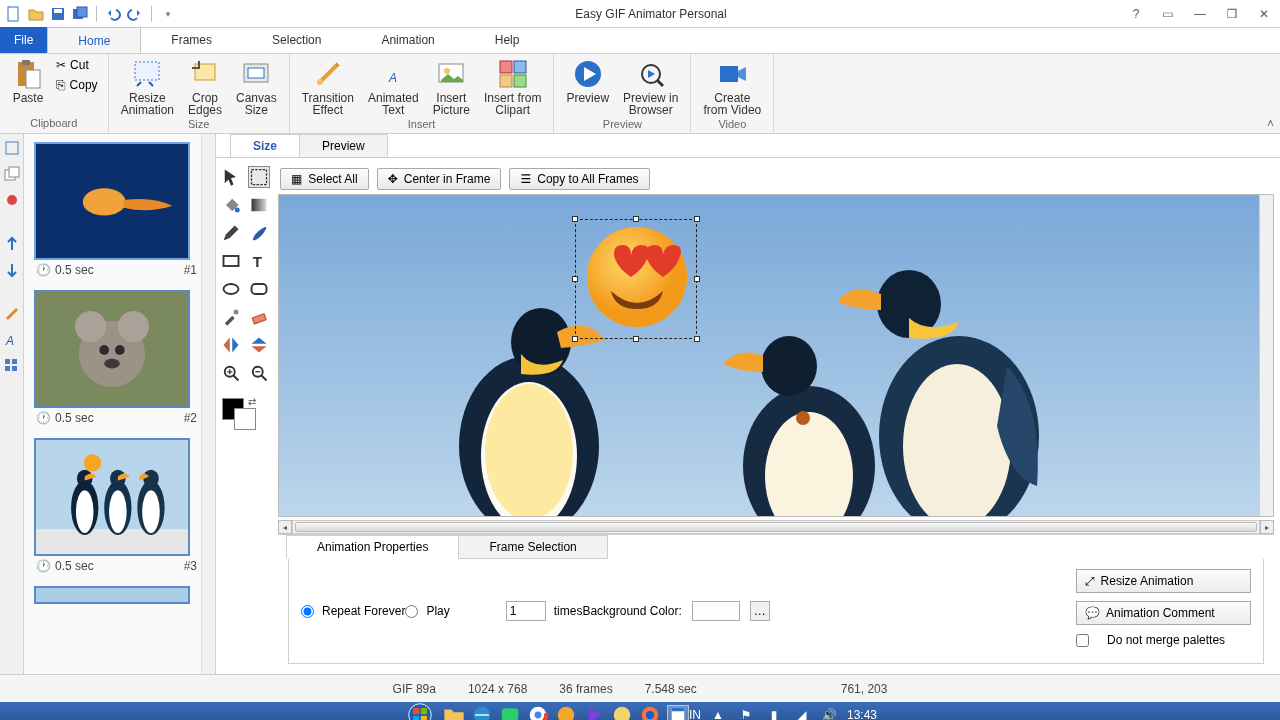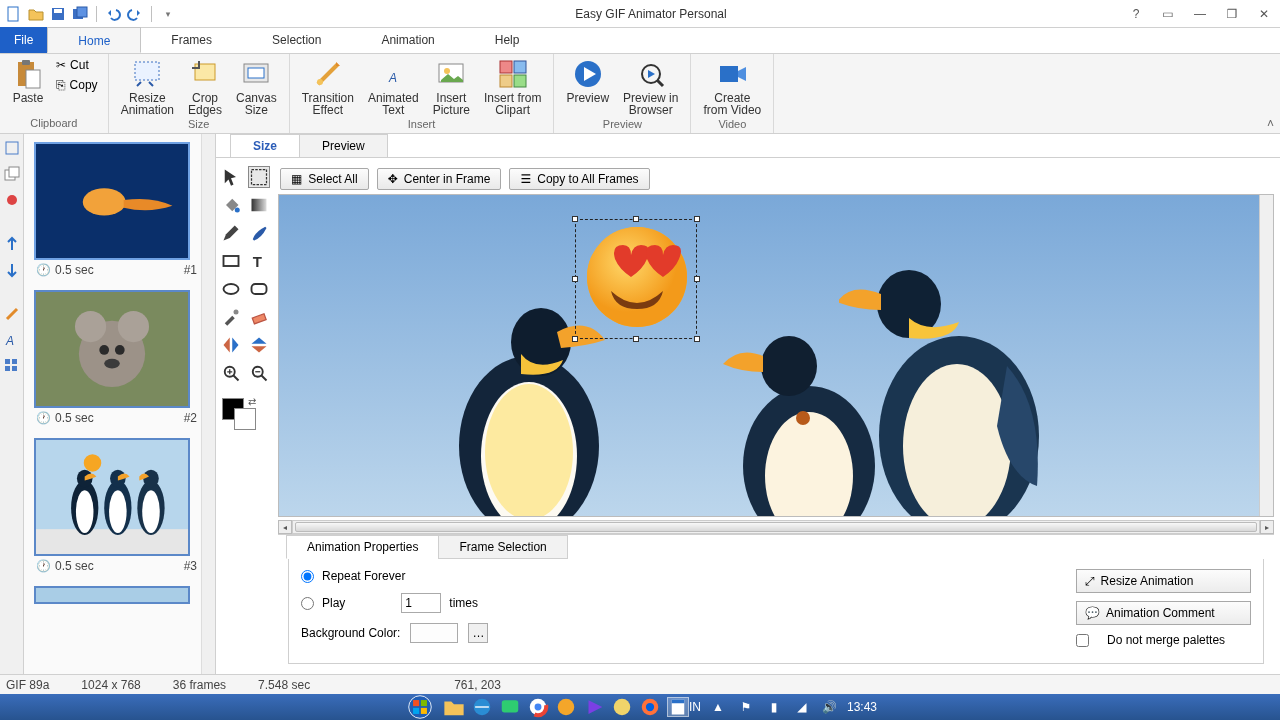--- a/index.html
+++ b/index.html
@@ -76,35 +76,35 @@
 .emoji { position: absolute; left: 306px; top: 30px; width: 104px; height: 104px; }
 .vscroll { position: absolute; right: 0; top: 0; width: 14px; height: 100%; background: #f0f0f0; border-left: 1px solid #ccc; }
 .hscrollrow { height: 14px; display: flex; margin-top: 3px; }
 .hscrollrow .scrbtn { width: 14px; height: 14px; background: #eee; border: 1px solid #bbb; display:flex;align-items:center;justify-content:center;font-size:8px;color:#555;cursor:pointer;}
 .hscrollrow .track { flex: 1; background: #f0f0f0; border: 1px solid #ccc; position: relative; }
 .hscrollrow .thumbh { position: absolute; left:2px; top:1px; right:2px; height:10px; background: linear-gradient(#f8f8f8,#d8d8d8); border:1px solid #bbb; border-radius:2px; }
 
 
 .propspanel { height: 138px; border-top: 1px solid #cfcfcf; background: #fff; padding: 0 10px 8px 10px; display:flex; flex-direction:column; }
 .ptabs { display: flex; margin-left: -2px; }
-.ptab { padding: 4px 20px; border: 1px solid #cfcfcf; background: #f2f2f2; cursor: pointer; margin-right: -1px; }
+.ptab { padding: 4px 30px; border: 1px solid #cfcfcf; background: #f2f2f2; cursor: pointer; margin-right: -1px; }
 .ptab.active { background: #fff; border-bottom: 1px solid #fff; }
 .pbody { flex:1; border: 1px solid #cfcfcf; border-top:none; padding: 10px 12px; display:flex; justify-content:space-between; }
-.pleft { display:flex; flex-direction:column; gap:10px; }
+.pleft { display:flex; flex-direction:row; }
 .radio-row { display:flex; align-items:center; gap:8px; }
 .radio-row input[type="number"]{ width:40px; height:20px; border:1px solid #aaa; padding:0 3px;}
 .bgrow { display:flex; align-items:center; gap:10px; }
 .bgrow .swatch { width:48px; height:20px; border:1px solid #aaa; background:#fdfdfd;}
 .bgrow .dots { width:20px;height:20px;border:1px solid #aaa;background:#f0f0f0;display:flex;align-items:center;justify-content:center;cursor:pointer;}
 .pright { display:flex; flex-direction:column; gap:8px; align-items:flex-start; }
 .pbtn { width: 175px; padding: 4px 8px; border:1px solid #a8a8a8; background: linear-gradient(#fcfcfc,#ececec); cursor:pointer; display:flex; align-items:center; gap:6px;}
 .chkrow { display:flex; align-items:center; gap:18px; }
 
 
-.statusbar { height: 20px; background: #f5f5f5; border-top: 1px solid #d0d0d0; display:flex; align-items:center; gap:32px; padding:0 6px; color:#444; font-size:11px; }
+.statusbar { height: 28px; background: #f5f5f5; border-top: 1px solid #d0d0d0; display:flex; align-items:center; gap:32px; padding:0 6px; color:#444; font-size:11px;justify-content:center; }
 
 
 .taskbar { height: 26px; background: linear-gradient(#3a6dbb,#27538f); display:flex; align-items:center; justify-content:center; padding:0 4px; }
 .taskbar .left { display:flex; align-items:center; gap:6px; }
 .taskbar .tb { width:22px;height:20px; display:flex;align-items:center;justify-content:center; cursor:pointer; }
 .taskbar .right { display:flex; align-items:center; gap:6px; color:#fff; font-size:11px;}
 .startbtn { width:34px;height:26px; display:flex;align-items:center;justify-content:center; cursor:pointer;}
 
 
 .ic { width:16px; height:16px; }

